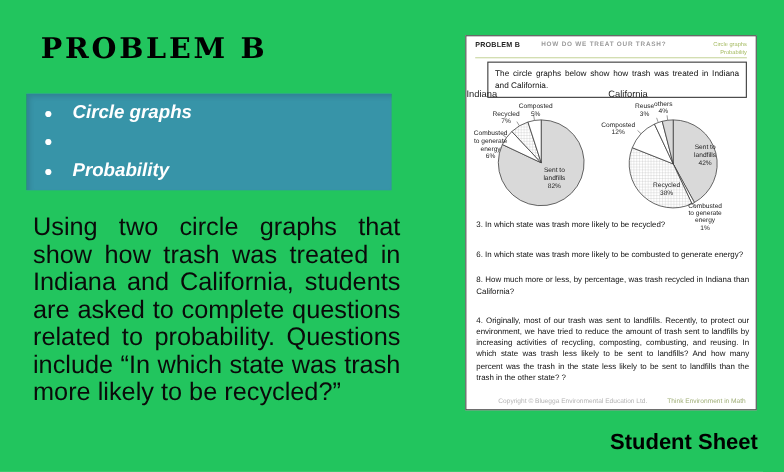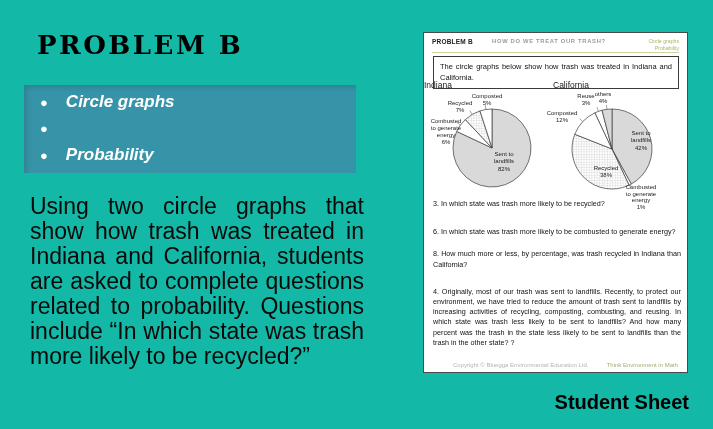--- a/index.html
+++ b/index.html
@@ -1,16 +1,16 @@
 <!DOCTYPE html>
 <html><head>
 <meta charset="utf-8">
 <style>
   html,body{margin:0;padding:0;background:#ffffff;}
-  .slide{position:relative;width:713px;height:429px;background:#14b8a6;
+  .slide{position:relative;width:713px;height:429px;background:#22c55e;
          font-family:"Liberation Sans",sans-serif;overflow:hidden;}
 
   
   .slide-title{position:absolute;left:37px;top:30px;
          font-family:"DejaVu Serif",serif;font-weight:bold;font-size:26px;
          letter-spacing:2.5px;color:#000;}
   .topics{position:absolute;left:24px;top:85px;width:332px;height:88px;
          background:#3794a8;box-shadow:inset 3px 3px 5px rgba(0,0,0,0.12);
          display:flex;flex-direction:column;justify-content:center;}
   .topic{display:flex;align-items:baseline;color:#fff;font-style:italic;
@@ -23,21 +23,21 @@
 
   
   .worksheet{position:absolute;left:423px;top:32px;width:265px;height:341px;
          background:#fff;border:1.5px solid #4a4a4a;box-sizing:border-box;}
   .ws-header{position:absolute;top:5px;left:8px;right:8px;display:flex;align-items:flex-start;}
   .ws-problem{font-size:6.5px;font-weight:bold;color:#222;letter-spacing:0.2px;white-space:nowrap;}
   .ws-title{flex:1;text-align:center;font-size:5.8px;color:#9a9a9a;
          letter-spacing:0.7px;font-weight:bold;}
   .ws-tags{width:54px;text-align:right;font-size:5.2px;color:#a4ba60;line-height:1.35;}
   .ws-divider{position:absolute;top:19px;left:8px;right:8px;border-top:1px solid #c9d6a0;}
-  .ws-instruction{position:absolute;top:23px;left:9px;right:8px;border:1px solid #3a3a3a;
+  .ws-instruction{position:absolute;top:23px;left:19px;right:8px;border:1px solid #3a3a3a;
          padding:4px 6px;font-size:7.5px;line-height:1.5;text-align:justify;color:#111;}
   .pie-title{position:absolute;font-size:8.5px;color:#222;text-align:left;}
   .pie-title.t0{left:0;top:47px;width:140px;}
   .pie-title.t1{left:129px;top:47px;width:147px;}
   svg.pie{position:absolute;pointer-events:none;overflow:visible;}
   .ws-questions{position:absolute;top:166px;left:9px;width:248px;
          font-size:7.2px;line-height:10.2px;color:#111;text-align:justify;}
   .ws-q0{margin-bottom:18px;}
   .ws-q1{margin-bottom:12px;}
   .ws-q2{margin-bottom:17px;}

